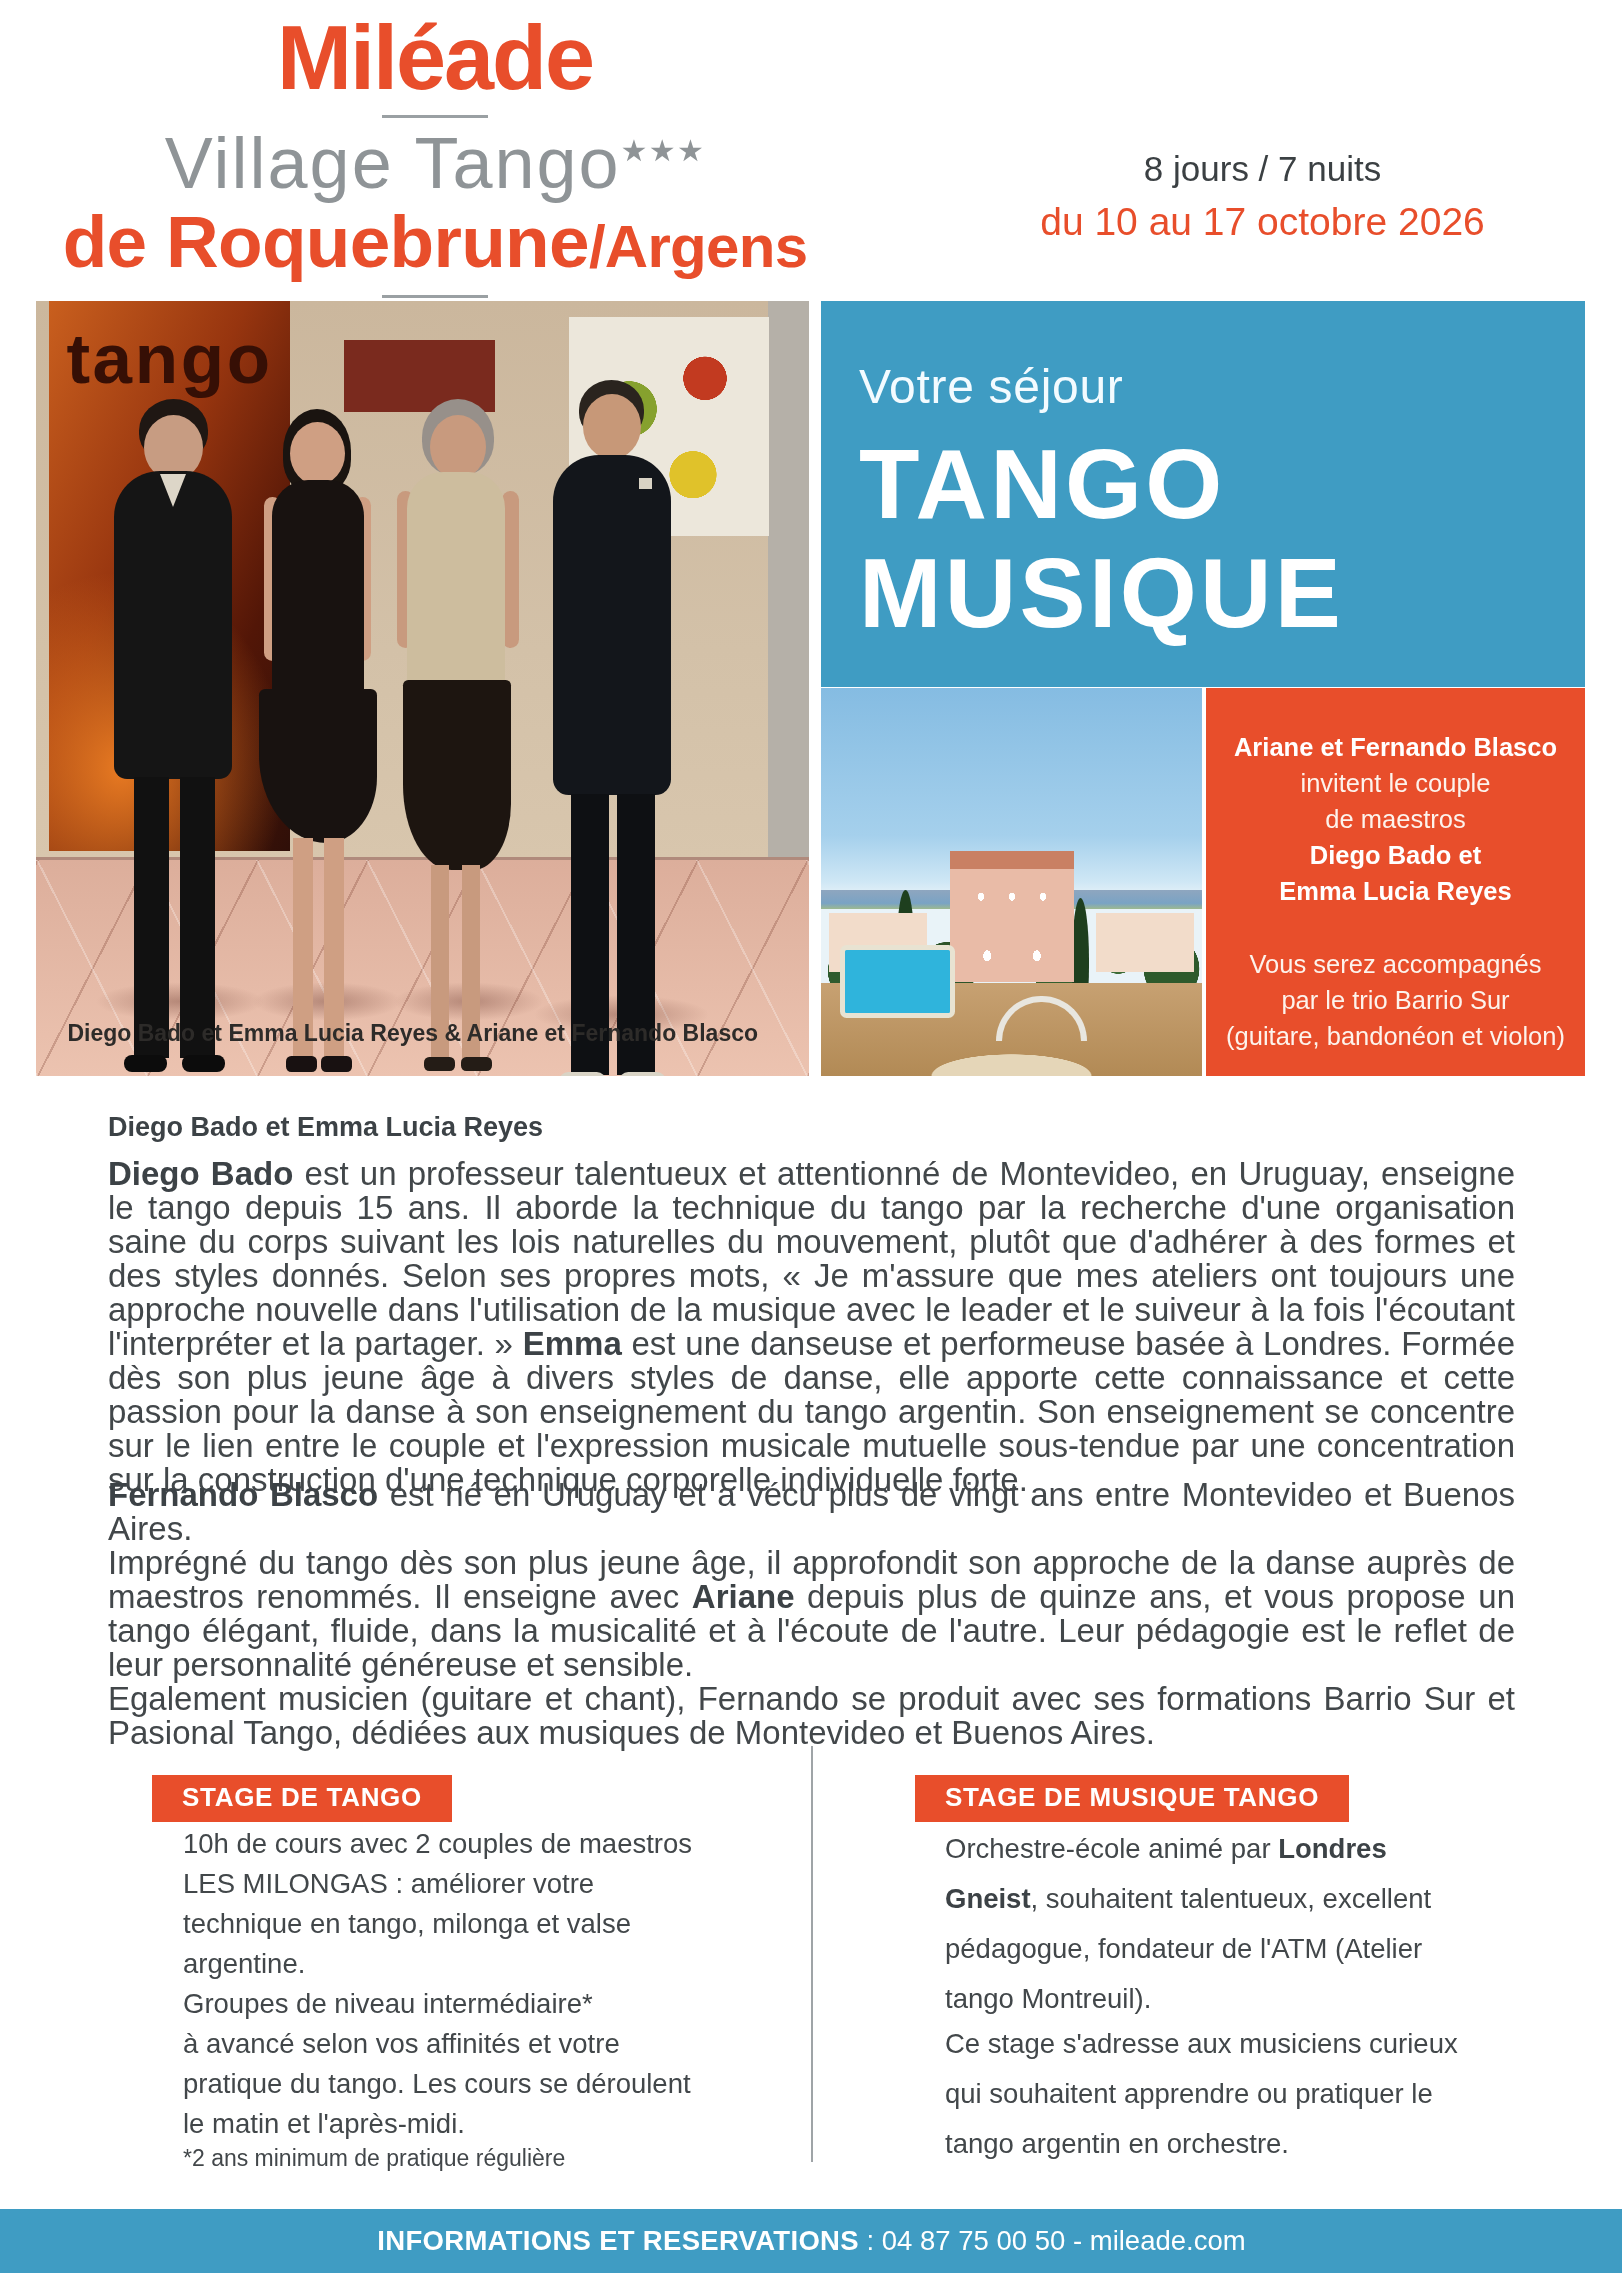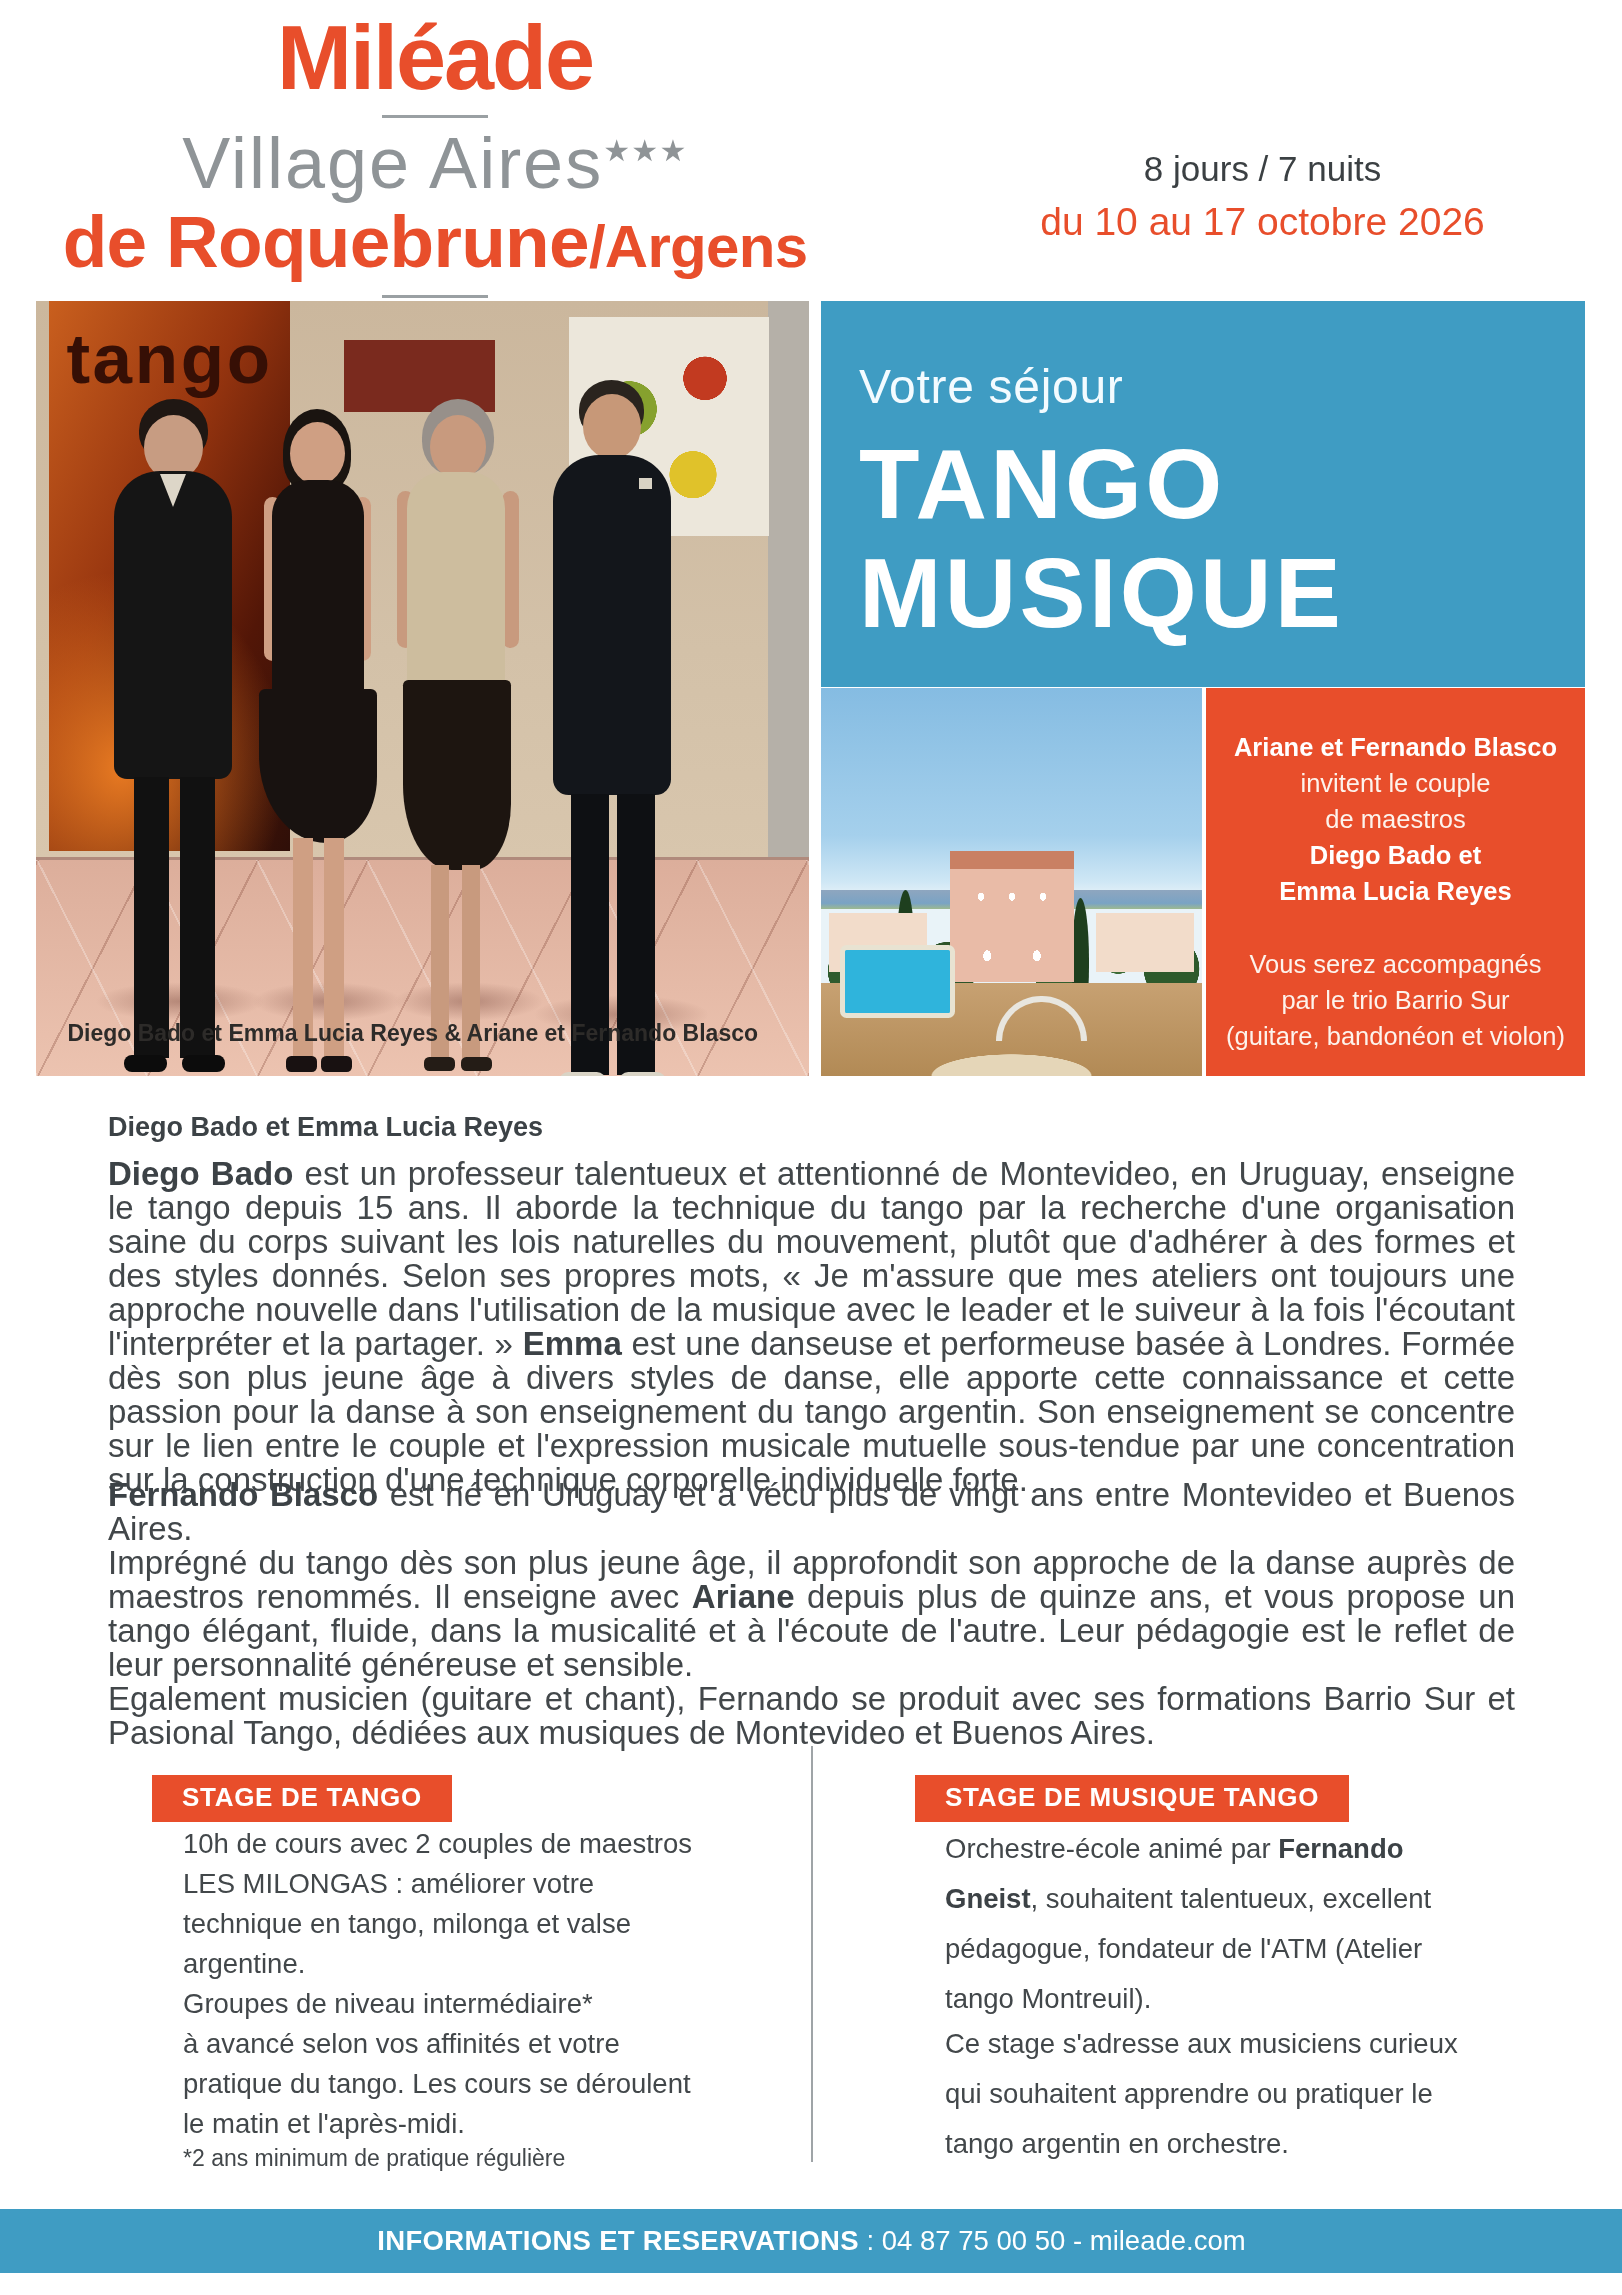--- a/index.html
+++ b/index.html
@@ -116,21 +116,21 @@
   #footer .b{font-weight:700;letter-spacing:0.3px;}
 </style>
 </head>
 <body>
 
 <div id="page">
 
   <div class="abs" id="logo-block">
     <div class="brand">Miléade</div>
     <div class="rule"></div>
-    <div class="club"><span>Village Aires</span><span class="stars">★★★</span></div>
+    <div class="club"><span>Village Tango</span><span class="stars">★★★</span></div>
     <div class="place"><span>de Roquebrune</span><span class="suffix">/Argens</span></div>
     <div class="rule bottom"></div>
   </div>
 
   <div class="abs" id="dates">
     <div class="duration">8 jours / 7 nuits</div>
     <div class="date-range">du 10 au 17 octobre 2026</div>
   </div>
 
   <div class="abs" id="photo1">
@@ -227,21 +227,21 @@
   <div class="abs bodytext" id="para1"><span class="b">Diego Bado</span><span> est un professeur talentueux et attentionné de Montevideo, en Uruguay, enseigne le tango depuis 15 ans. Il aborde la technique du tango par la recherche d'une organisation saine du corps suivant les lois naturelles du mouvement, plutôt que d'adhérer à des formes et des styles donnés. Selon ses propres mots, « Je m'assure que mes ateliers ont toujours une approche nouvelle dans l'utilisation de la musique avec le leader et le suiveur à la fois l'écoutant l'interpréter et la partager. » </span><span class="b">Emma</span><span> est une danseuse et performeuse basée à Londres. Formée dès son plus jeune âge à divers styles de danse, elle apporte cette connaissance et cette passion pour la danse à son enseignement du tango argentin. Son enseignement se concentre sur le lien entre le couple et l'expression musicale mutuelle sous-tendue par une concentration sur la construction d'une technique corporelle individuelle forte.</span></div>
   <div class="abs bodytext" id="para2"><span class="b">Fernando Blasco</span><span> est né en Uruguay et a vécu plus de vingt ans entre Montevideo et Buenos Aires.</span><br><span>Imprégné du tango dès son plus jeune âge, il approfondit son approche de la danse auprès de maestros renommés. Il enseigne avec </span><span class="b">Ariane</span><span> depuis plus de quinze ans, et vous propose un tango élégant, fluide, dans la musicalité et à l'écoute de l'autre. Leur pédagogie est le reflet de leur personnalité généreuse et sensible.</span><br><span>Egalement musicien (guitare et chant), Fernando se produit avec ses formations Barrio Sur et Pasional Tango, dédiées aux musiques de Montevideo et Buenos Aires.</span></div>
 
   <div class="abs badge" id="badge-left">STAGE DE TANGO</div>
   <div class="abs colsec" id="col-left-text"><span>10h de cours avec 2 couples de maestros</span><br><span>LES MILONGAS : améliorer votre</span><br><span>technique en tango, milonga et valse</span><br><span>argentine.</span><br><span>Groupes de niveau intermédiaire*</span><br><span>à avancé selon vos affinités et votre</span><br><span>pratique du tango. Les cours se déroulent</span><br><span>le matin et l'après-midi.</span></div>
   <div class="abs" id="col-left-note">*2 ans minimum de pratique régulière</div>
 
   <div class="abs" id="divider"></div>
 
   <div class="abs badge" id="badge-right">STAGE DE MUSIQUE TANGO</div>
-  <div class="abs colsec" id="col-right-p1"><span>Orchestre-école animé par </span><span class="b">Fernando</span><br><span class="b">Gneist</span><span>, souhaitent talentueux, excellent</span><br><span>pédagogue, fondateur de l'ATM (Atelier</span><br><span>tango Montreuil).</span></div>
+  <div class="abs colsec" id="col-right-p1"><span>Orchestre-école animé par </span><span class="b">Londres</span><br><span class="b">Gneist</span><span>, souhaitent talentueux, excellent</span><br><span>pédagogue, fondateur de l'ATM (Atelier</span><br><span>tango Montreuil).</span></div>
   <div class="abs colsec" id="col-right-p2"><span>Ce stage s'adresse aux musiciens curieux</span><br><span>qui souhaitent apprendre ou pratiquer le</span><br><span>tango argentin en orchestre.</span></div>
 
   <div class="abs" id="footer">
     <div><span class="b">INFORMATIONS ET RESERVATIONS</span><span> : 04 87 75 00 50 - mileade.com</span></div>
   </div>
 
 </div>
 
 
 </body></html>

